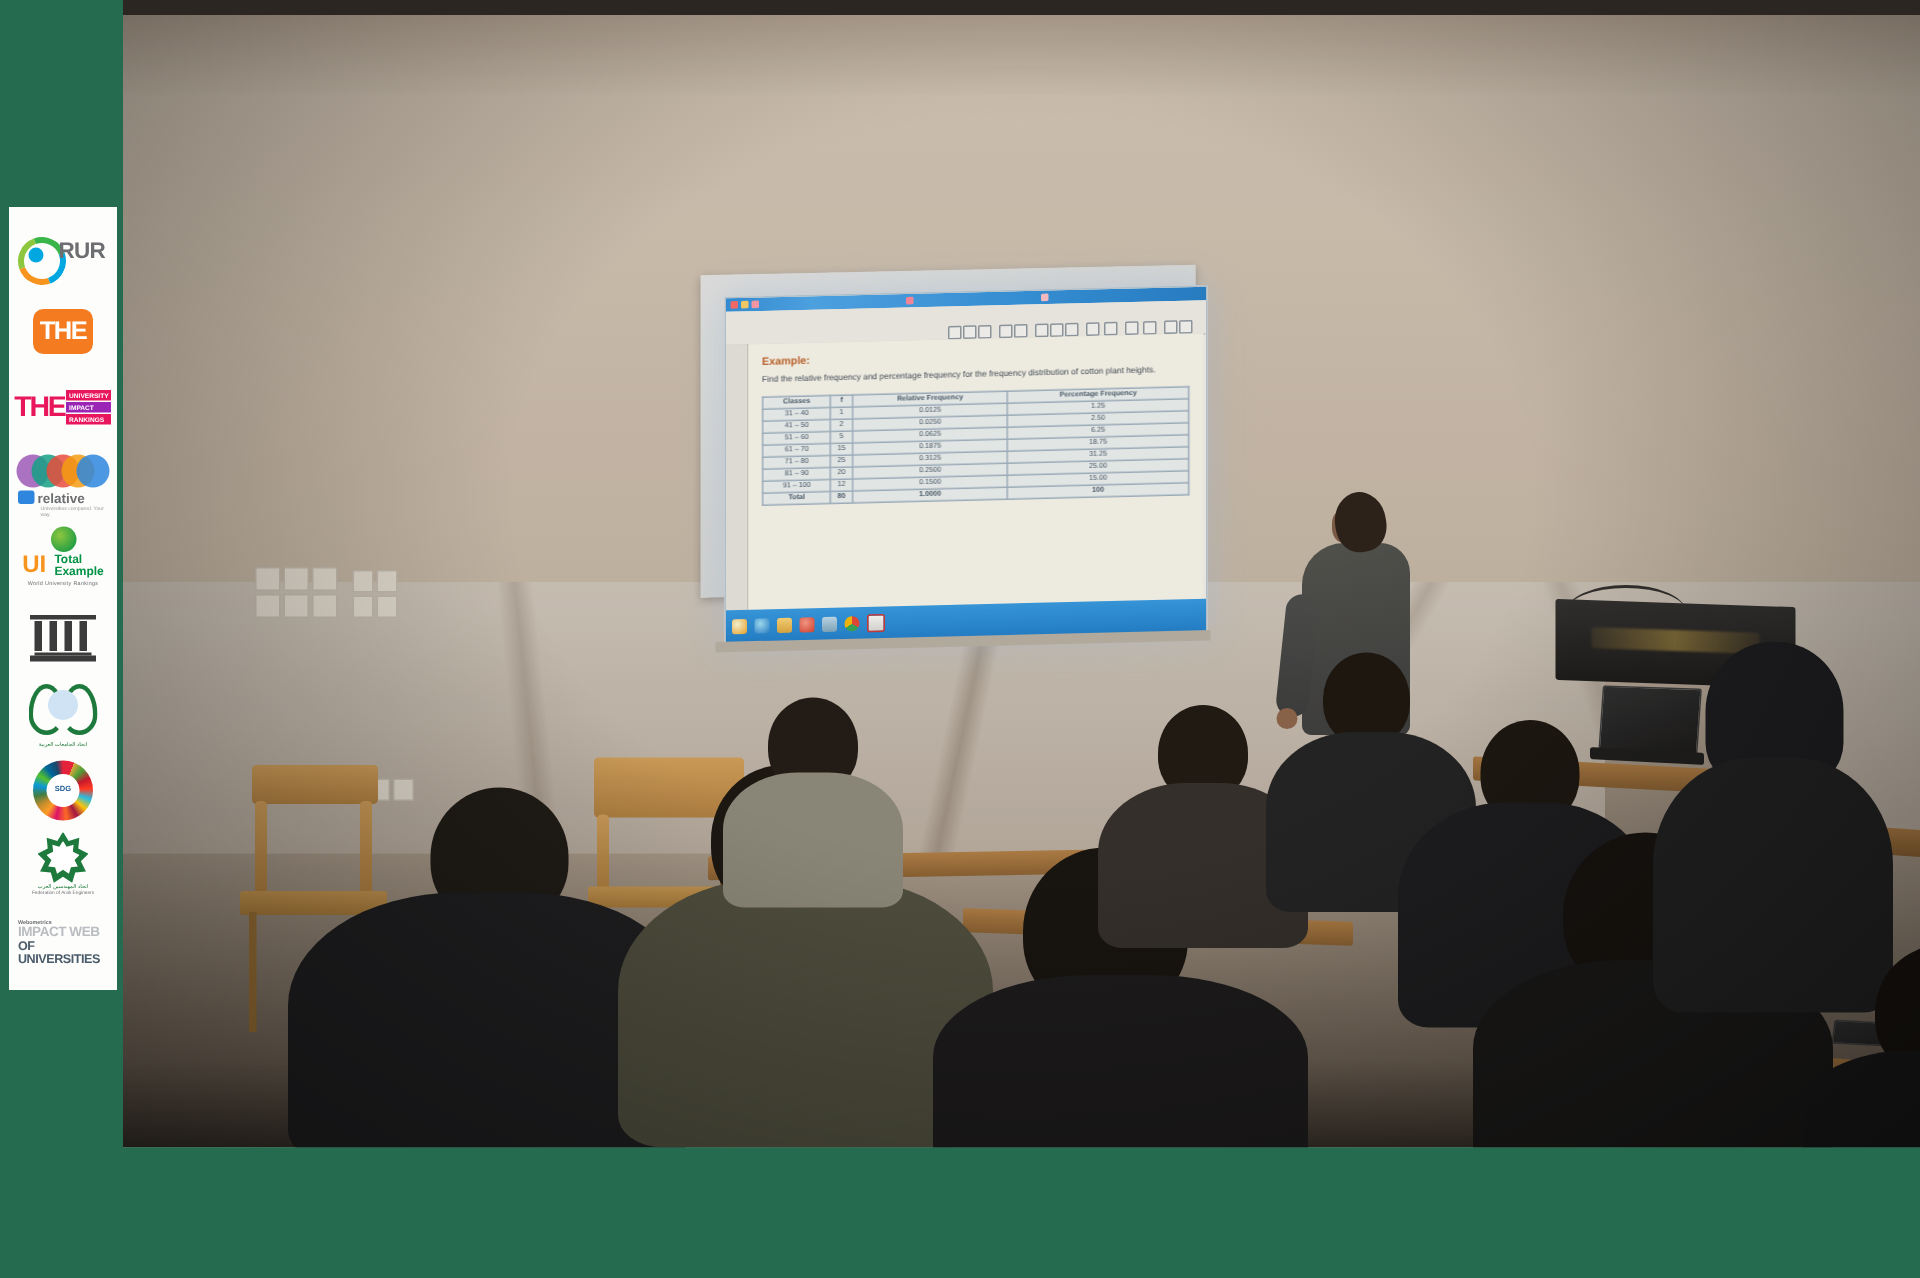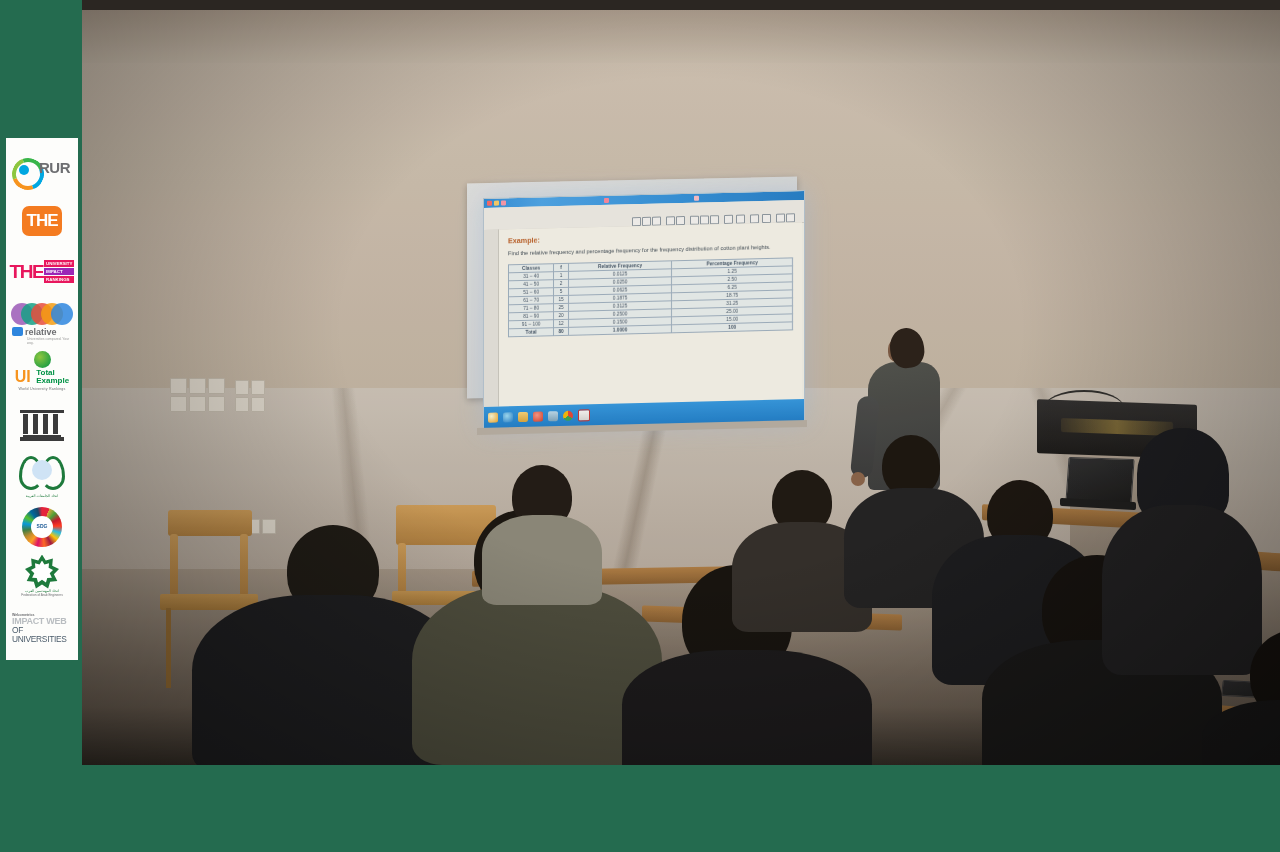--- a/index.html
+++ b/index.html
@@ -80,21 +80,21 @@
   .fae .star{width:34px;height:34px;margin:0 auto;background:#1e7a3c;position:relative;
      clip-path:polygon(50% 0%,61% 18%,82% 12%,80% 33%,100% 43%,85% 58%,95% 78%,74% 80%,68% 100%,50% 88%,32% 100%,26% 80%,5% 78%,15% 58%,0% 43%,20% 33%,18% 12%,39% 18%);}
   .fae .star:after{content:"";position:absolute;left:6px;top:6px;width:22px;height:22px;background:#fff;border-radius:3px;
      clip-path:polygon(50% 0%,61% 18%,82% 12%,80% 33%,100% 43%,85% 58%,95% 78%,74% 80%,68% 100%,50% 88%,32% 100%,26% 80%,5% 78%,15% 58%,0% 43%,20% 33%,18% 12%,39% 18%);}
   .fae .c1{font-size:3.6px;color:#1e7a3c;} .fae .c2{font-size:3.2px;color:#6d6e71;}
 
   
   .web{width:68px;text-align:left;padding-left:4px;box-sizing:border-box;}
   .web .w1{font-size:3.6px;color:#6d6e71;font-weight:bold;}
   .web .w2{font-size:9px;color:#b9bdc1;font-weight:bold;letter-spacing:-.3px;line-height:9px;}
-  .web .w3{font-size:8.4px;color:#4a5b6a;font-weight:normal;letter-spacing:-.3px;line-height:9px;}
+  .web .w3{font-size:8.4px;color:#4a5b6a;font-weight:bold;letter-spacing:-.3px;line-height:9px;}
 
   
   .photo{position:absolute;left:82px;top:10px;width:1198px;height:755px;overflow:hidden;
      background:linear-gradient(#cbbfb2,#c3b6a8);}
   .wall-upper{position:absolute;left:0;top:0;width:100%;height:58%;
      background:linear-gradient(180deg,#d6cabb 0%,#cfc2b3 40%,#c4b6a6 100%);}
   .wall-ceiling{position:absolute;left:0;top:0;width:100%;height:7%;
      background:linear-gradient(180deg,#b8a99a,#d2c6b7);}
   .wainscot{position:absolute;left:0;top:50%;width:100%;height:24%;
      background:linear-gradient(180deg,#cfc7bd,#b9aea3);}

